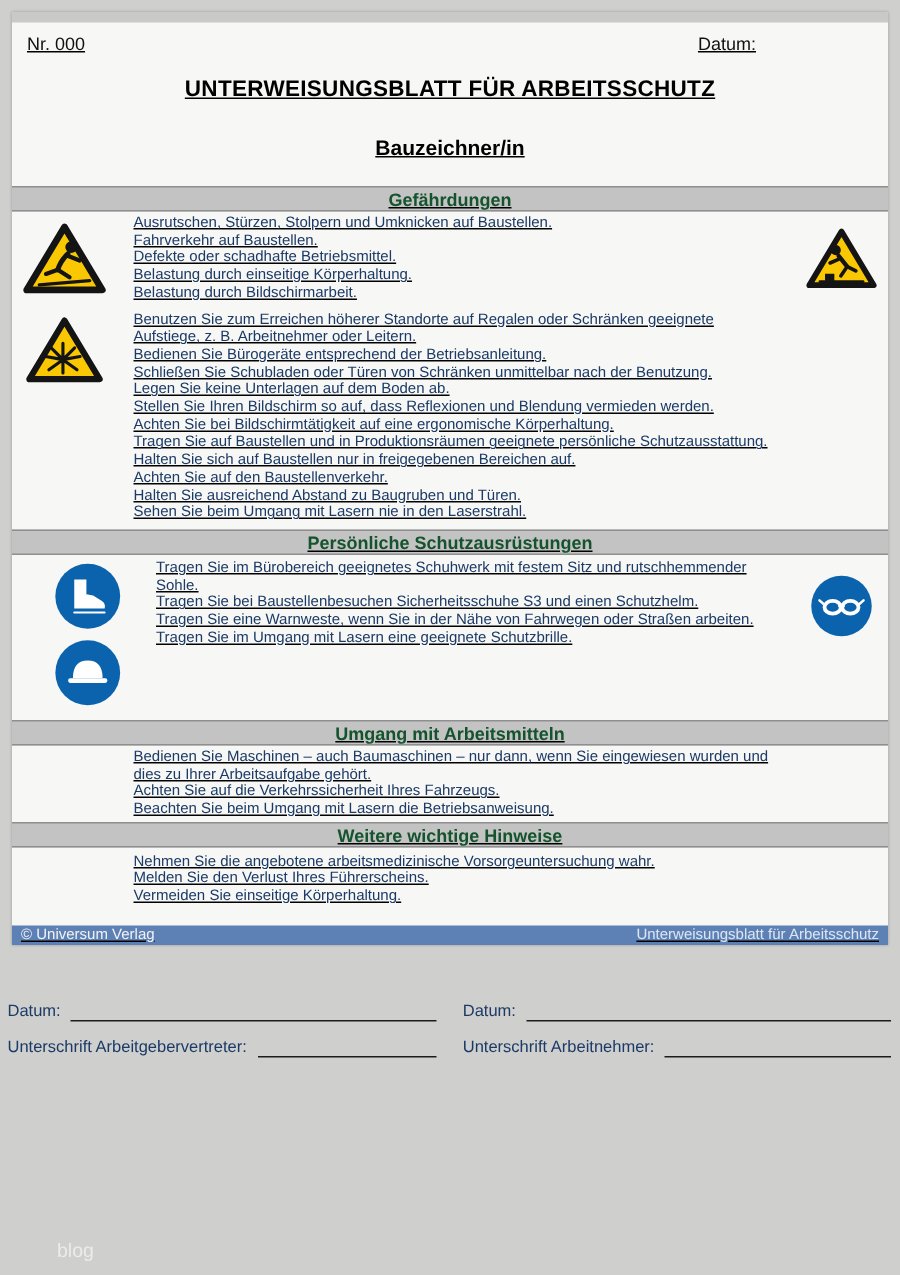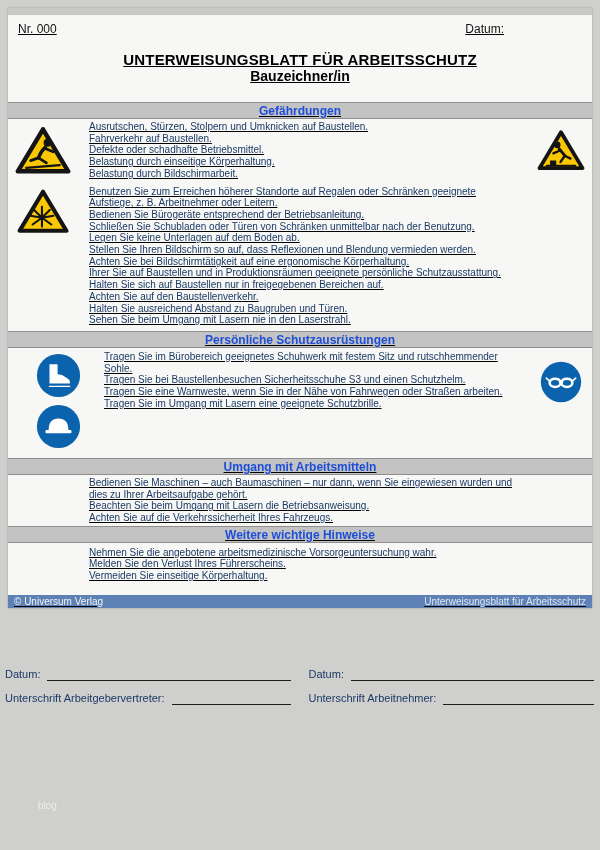--- a/index.html
+++ b/index.html
@@ -16,29 +16,29 @@
     box-shadow: 0 0 2px rgba(0,0,0,.25);
     text-decoration: underline;
   }
   .doc-topstrip { height: 7px; background: #c9c9c8; }
   .doc-head {
     display: flex; justify-content: space-between;
     padding: 7px 88px 0 10px;
     font-size: 12px; color: #111; height: 14px;
   }
   .title { margin-top: 15px; text-align: center; font-size: 15px; font-weight: bold; color:#000; letter-spacing:.2px; }
-  .subtitle { text-align: center; font-size: 14px; font-weight: bold; color:#000; }
+  .subtitle { margin-top: 22px; text-align: center; font-size: 14px; font-weight: bold; color:#000; }
   .subtitle-gap { height: 18px; }
   .secbar {
     height: 17px; line-height: 17px;
     background: var(--bar-bg);
     border-top: 1px solid var(--bar-border);
     border-bottom: 1px solid var(--bar-border);
     box-sizing: border-box;
-    text-align: center; font-size: 12px; font-weight: bold; color: #1d4ed8;
+    text-align: center; font-size: 12px; font-weight: bold; color: #14532d;
   }
   .content {
     display: grid; grid-template-columns: 70px 1fr 62px;
     color: var(--body-text);
     font-size: 10px; line-height: 11.7px; gap: 11px;
   }
   .content .line { white-space: normal; }
   .c1 { padding: 2px 0; }
   .c2 { padding: 4px 0 5px 0; }
   .c3 { padding: 3px 0; min-height: 104px; margin-left: 15px; }
@@ -58,21 +58,21 @@
   .doc-footer .fl { color: #f2f2f2; }
   .doc-footer .fr { color: #dde6f2; }
   .sig {
     position: absolute; left: 5px; right: 6px; top: 668px;
     display: grid; grid-template-columns: 1fr 1fr; column-gap: 18px; row-gap: 11px;
     color: var(--body-text); font-size: 11px;
   }
   .sigcell { display: flex; align-items: flex-end; }
   .sigcell .lbl { white-space: nowrap; padding-bottom: 1px; }
   .sigline { flex: 1; border-bottom: 1px solid #1c1c1c; margin-left: 7px; height: 12px; }
-  .watermark { position: absolute; left: 38px; top: 800px; font-size: 10px; color: rgba(255,255,255,.6); }
+  .watermark { position: absolute; left: 38px; top: 826px; font-size: 13px; color: rgba(255,255,255,.6); }
   
   .tri-bg { fill: var(--warn-yellow); stroke: #141414; stroke-width: 8; stroke-linejoin: round; }
   .glyph { fill: #141414; }
   .gstroke { stroke: #141414; fill: none; stroke-linecap: round; }
   .circle-bg { fill: var(--sign-blue); }
   .wglyph { fill: #ffffff; }
   .wstroke { stroke: #ffffff; fill: none; stroke-linecap: round; }
 </style>
 </head>
 <body>
@@ -130,21 +130,21 @@
           <path class="gstroke" style="stroke-width:4" d="M48 57 L48 36 M48 57 L63 42 M48 57 L70 53 M48 57 L66 70 M48 57 L48 74 M48 57 L30 70 M48 57 L26 53 M48 57 L33 42"></path>
         </svg>
       </div>
       <div class="textcol">
           <div class="line">Benutzen Sie zum Erreichen höherer Standorte auf Regalen oder Schränken geeignete Aufstiege, z. B. Arbeitnehmer oder Leitern.</div>
           <div class="line">Bedienen Sie Bürogeräte entsprechend der Betriebsanleitung.</div>
           <div class="line">Schließen Sie Schubladen oder Türen von Schränken unmittelbar nach der Benutzung.</div>
           <div class="line">Legen Sie keine Unterlagen auf dem Boden ab.</div>
           <div class="line">Stellen Sie Ihren Bildschirm so auf, dass Reflexionen und Blendung vermieden werden.</div>
           <div class="line">Achten Sie bei Bildschirmtätigkeit auf eine ergonomische Körperhaltung.</div>
-          <div class="line">Ihrer Sie auf Baustellen und in Produktionsräumen geeignete persönliche Schutzausstattung.</div>
+          <div class="line">Tragen Sie auf Baustellen und in Produktionsräumen geeignete persönliche Schutzausstattung.</div>
           <div class="line">Halten Sie sich auf Baustellen nur in freigegebenen Bereichen auf.</div>
           <div class="line">Achten Sie auf den Baustellenverkehr.</div>
           <div class="line">Halten Sie ausreichend Abstand zu Baugruben und Türen.</div>
           <div class="line">Sehen Sie beim Umgang mit Lasern nie in den Laserstrahl.</div>
         </div>
       <div class="iconcol"></div>
     </div>
 
     <div class="secbar">Persönliche Schutzausrüstungen</div>
     <div class="content c3">
@@ -176,22 +176,22 @@
           <path class="wstroke" style="stroke-width:4" d="M23 48 L15 41 M77 48 L85 41"></path>
         </svg>
       </div>
     </div>
 
     <div class="secbar">Umgang mit Arbeitsmitteln</div>
     <div class="content c4">
       <div class="iconcol"></div>
       <div class="textcol">
           <div class="line">Bedienen Sie Maschinen – auch Baumaschinen – nur dann, wenn Sie eingewiesen wurden und dies zu Ihrer Arbeitsaufgabe gehört.</div>
+          <div class="line">Achten Sie auf die Verkehrssicherheit Ihres Fahrzeugs.</div>
           <div class="line">Beachten Sie beim Umgang mit Lasern die Betriebsanweisung.</div>
-          <div class="line">Achten Sie auf die Verkehrssicherheit Ihres Fahrzeugs.</div>
         </div>
       <div class="iconcol"></div>
     </div>
 
     <div class="secbar">Weitere wichtige Hinweise</div>
     <div class="content c5">
       <div class="iconcol"></div>
       <div class="textcol">
           <div class="line">Nehmen Sie die angebotene arbeitsmedizinische Vorsorgeuntersuchung wahr.</div>
           <div class="line">Melden Sie den Verlust Ihres Führerscheins.</div>

